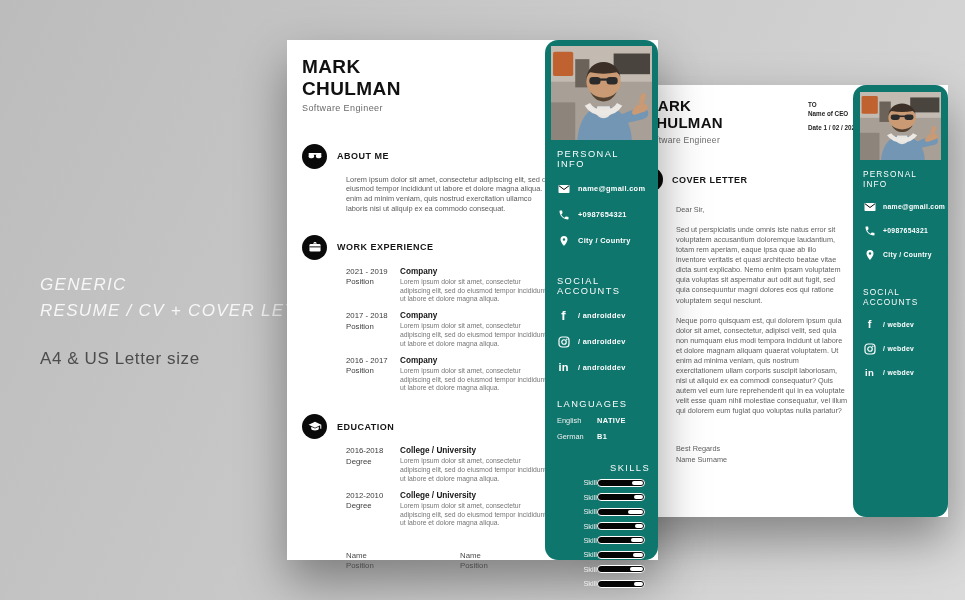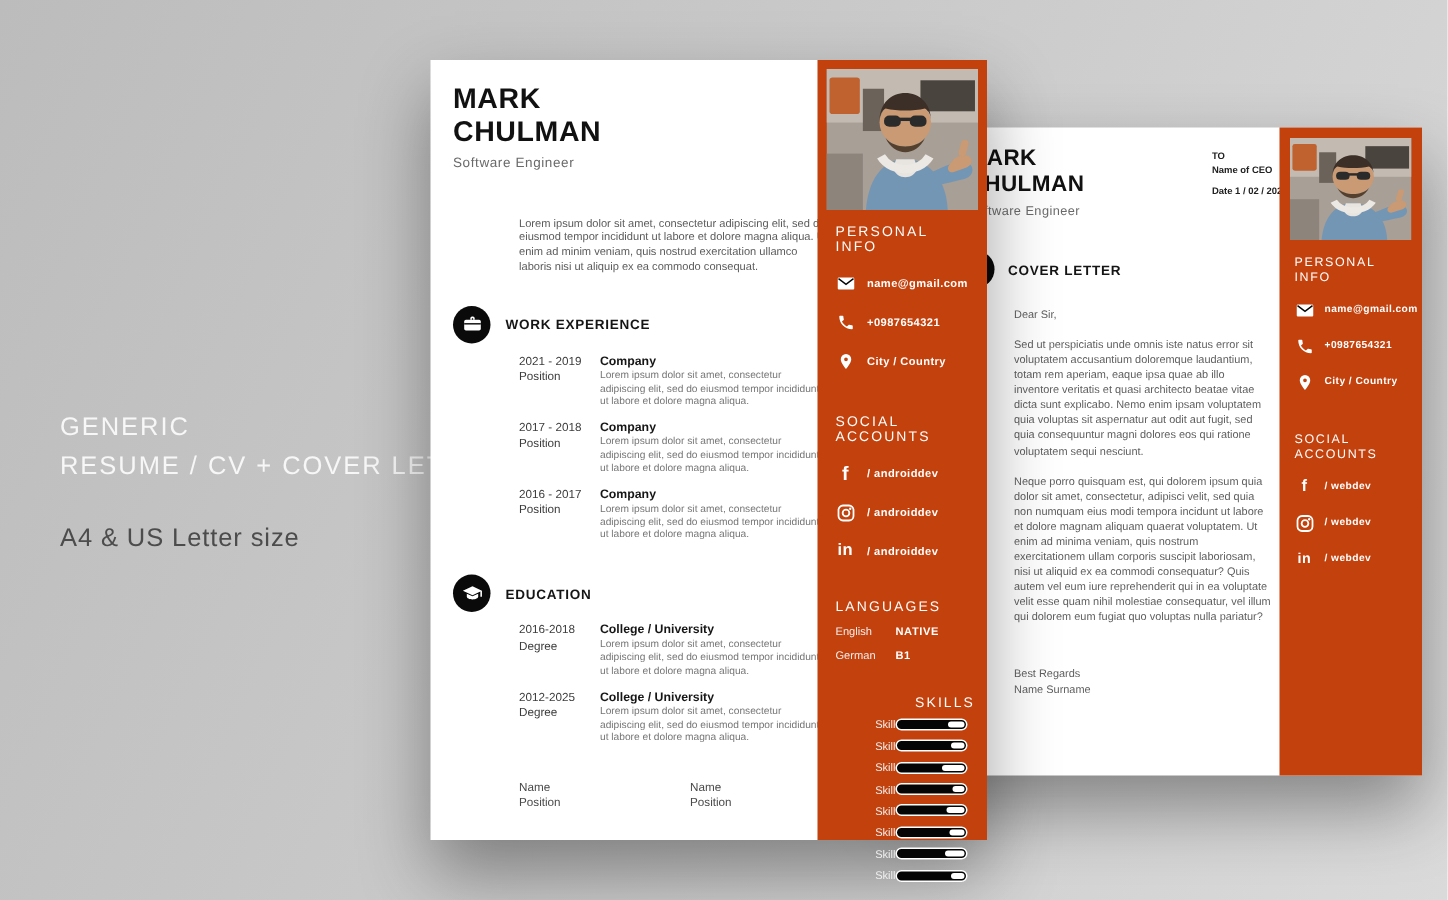--- a/index.html
+++ b/index.html
@@ -4,21 +4,21 @@
 <style>
   html,body{margin:0;padding:0;}
   body{width:965px;height:600px;overflow:hidden;
        font-family:"Liberation Sans","DejaVu Sans",sans-serif;
        -webkit-font-smoothing:antialiased;}
   .stage{position:relative;width:965px;height:600px;
          background:linear-gradient(115deg,#bcbcbc 0%,#c9c9c9 45%,#dadada 100%);}
 
   
   .caption{position:absolute;left:40px;top:272px;}
-  .caption .big{color:#f7f7f7;font-size:17px;letter-spacing:1.3px;line-height:1.55;font-weight:400;}
+  .caption .big{color:#f7f7f7;font-size:17px;letter-spacing:1.3px;line-height:1.55;font-weight:400;font-style:italic;}
   .caption .sub{color:#4c4c4c;font-size:17px;letter-spacing:.6px;margin-top:24px;}
 
   
   .page{position:absolute;background:#fff;box-shadow:0 22px 45px rgba(0,0,0,.38);}
 
   
   .cover{left:600px;top:85px;width:348px;height:432px;}
   .cover .namebox{position:absolute;left:45px;top:13px;}
   .cover .namebox .nm{font-size:15px;font-weight:800;color:#111;line-height:1.12;letter-spacing:.3px;}
   .cover .namebox .ttl{font-size:8.5px;color:#6a6a6a;margin-top:3px;letter-spacing:.3px;}
@@ -51,21 +51,21 @@
 
   .refs{display:grid;grid-template-columns:114px 114px;gap:11px 0;margin:8px 0 0 44px;}
   .ref{font-size:7.8px;color:#4a4a4a;line-height:1.32;}
 
   .about-sec{margin-top:31px;}
   .work-sec{margin-top:21px;}
   .edu-sec{margin-top:21px;}
   .ref-sec{margin-top:23px;}
 
   
-  .sidebar{position:absolute;right:0;top:0;bottom:0;background:#c2410c;color:#fff;}
+  .sidebar{position:absolute;right:0;top:0;bottom:0;background:#0f766e;color:#fff;border-radius:13px;}
   .resume .sidebar{width:113px;}
   .cover .sidebar{width:95px;}
   .photo{display:block;}
   .resume .photo{margin:6px;width:101px;height:94px;}
   .cover .photo{margin:7px;width:81px;height:68px;}
   .sb-h{font-size:9.3px;letter-spacing:1.4px;color:#fdfdfd;font-weight:400;}
   .cover .sb-h{font-size:8.3px;letter-spacing:1.1px;}
   .resume .sb-pad{padding-left:12px;padding-right:8px;}
   .cover .sb-pad{padding-left:10px;padding-right:6px;}
   .sb-row{display:flex;align-items:center;gap:8px;margin-top:13px;}
@@ -216,20 +216,30 @@
 
   <div class="page resume">
     <div class="leftcol">
       <div class="nm">
         <div>MARK</div>
         <div>CHULMAN</div>
       </div>
       <div class="ttl">Software Engineer</div>
 
       <div class="sec about-sec">
+        <div class="sechead">
+          <span class="iconcircle">
+            <svg viewBox="0 0 24 24" fill="#fff">
+                <rect x="1" y="8" width="9.5" height="8" rx="3.5"></rect>
+                <rect x="13.5" y="8" width="9.5" height="8" rx="3.5"></rect>
+                <rect x="1" y="7" width="22" height="3" rx="1"></rect>
+              </svg>
+          </span>
+          <span class="seclabel">ABOUT ME</span>
+        </div>
         <div class="body">Lorem ipsum dolor sit amet, consectetur adipiscing elit, sed do eiusmod tempor incididunt ut labore et dolore magna aliqua. Ut enim ad minim veniam, quis nostrud exercitation ullamco laboris nisi ut aliquip ex ea commodo consequat.</div>
       </div>
 
       <div class="sec work-sec">
         <div class="sechead">
           <span class="iconcircle">
             <svg viewBox="0 0 24 24" fill="#fff">
                 <path d="M9.5 7V5.5A2 2 0 0 1 11.5 3.5h1a2 2 0 0 1 2 2V7h-1.8V5.3h-1.4V7z"></path>
                 <rect x="2.5" y="7" width="19" height="12.5" rx="2"></rect>
                 <rect x="2.5" y="11" width="19" height="1.6" fill="#050505"></rect>
@@ -284,21 +294,21 @@
             <div>2016-2018</div>
             <div>Degree</div>
           </div>
           <div class="what">
             <div class="co">College / University</div>
             <div class="tx">Lorem ipsum dolor sit amet, consectetur adipiscing elit, sed do eiusmod tempor incididunt ut labore et dolore magna aliqua.</div>
           </div>
         </div>
         <div class="entry">
           <div class="when">
-            <div>2012-2025</div>
+            <div>2012-2010</div>
             <div>Degree</div>
           </div>
           <div class="what">
             <div class="co">College / University</div>
             <div class="tx">Lorem ipsum dolor sit amet, consectetur adipiscing elit, sed do eiusmod tempor incididunt ut labore et dolore magna aliqua.</div>
           </div>
         </div>
       </div>
 
       <div class="sec ref-sec">

